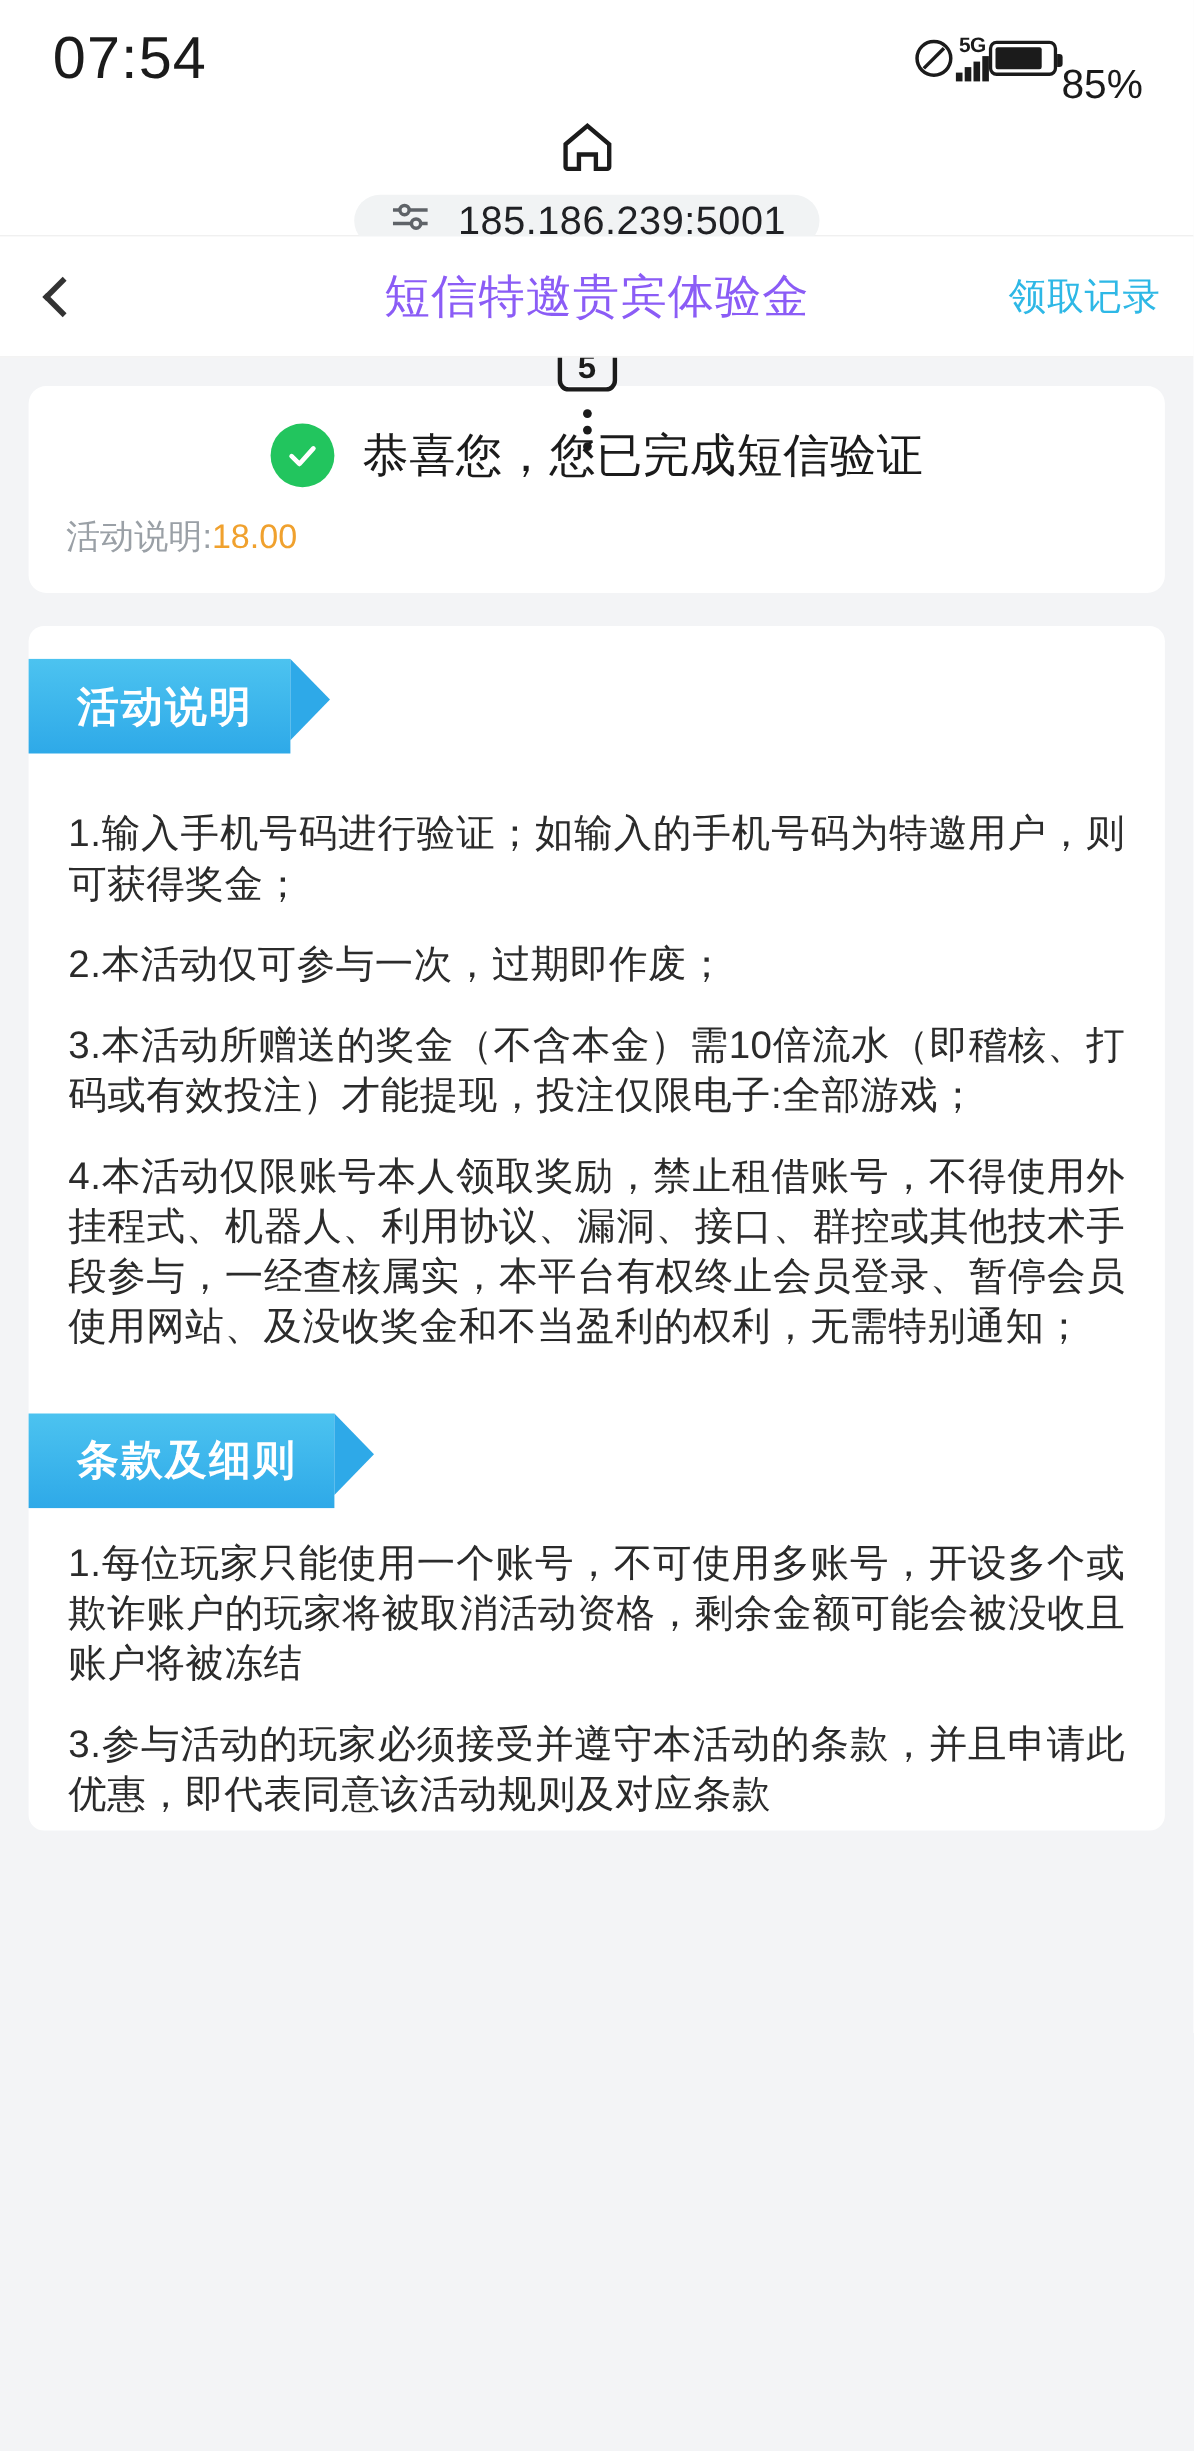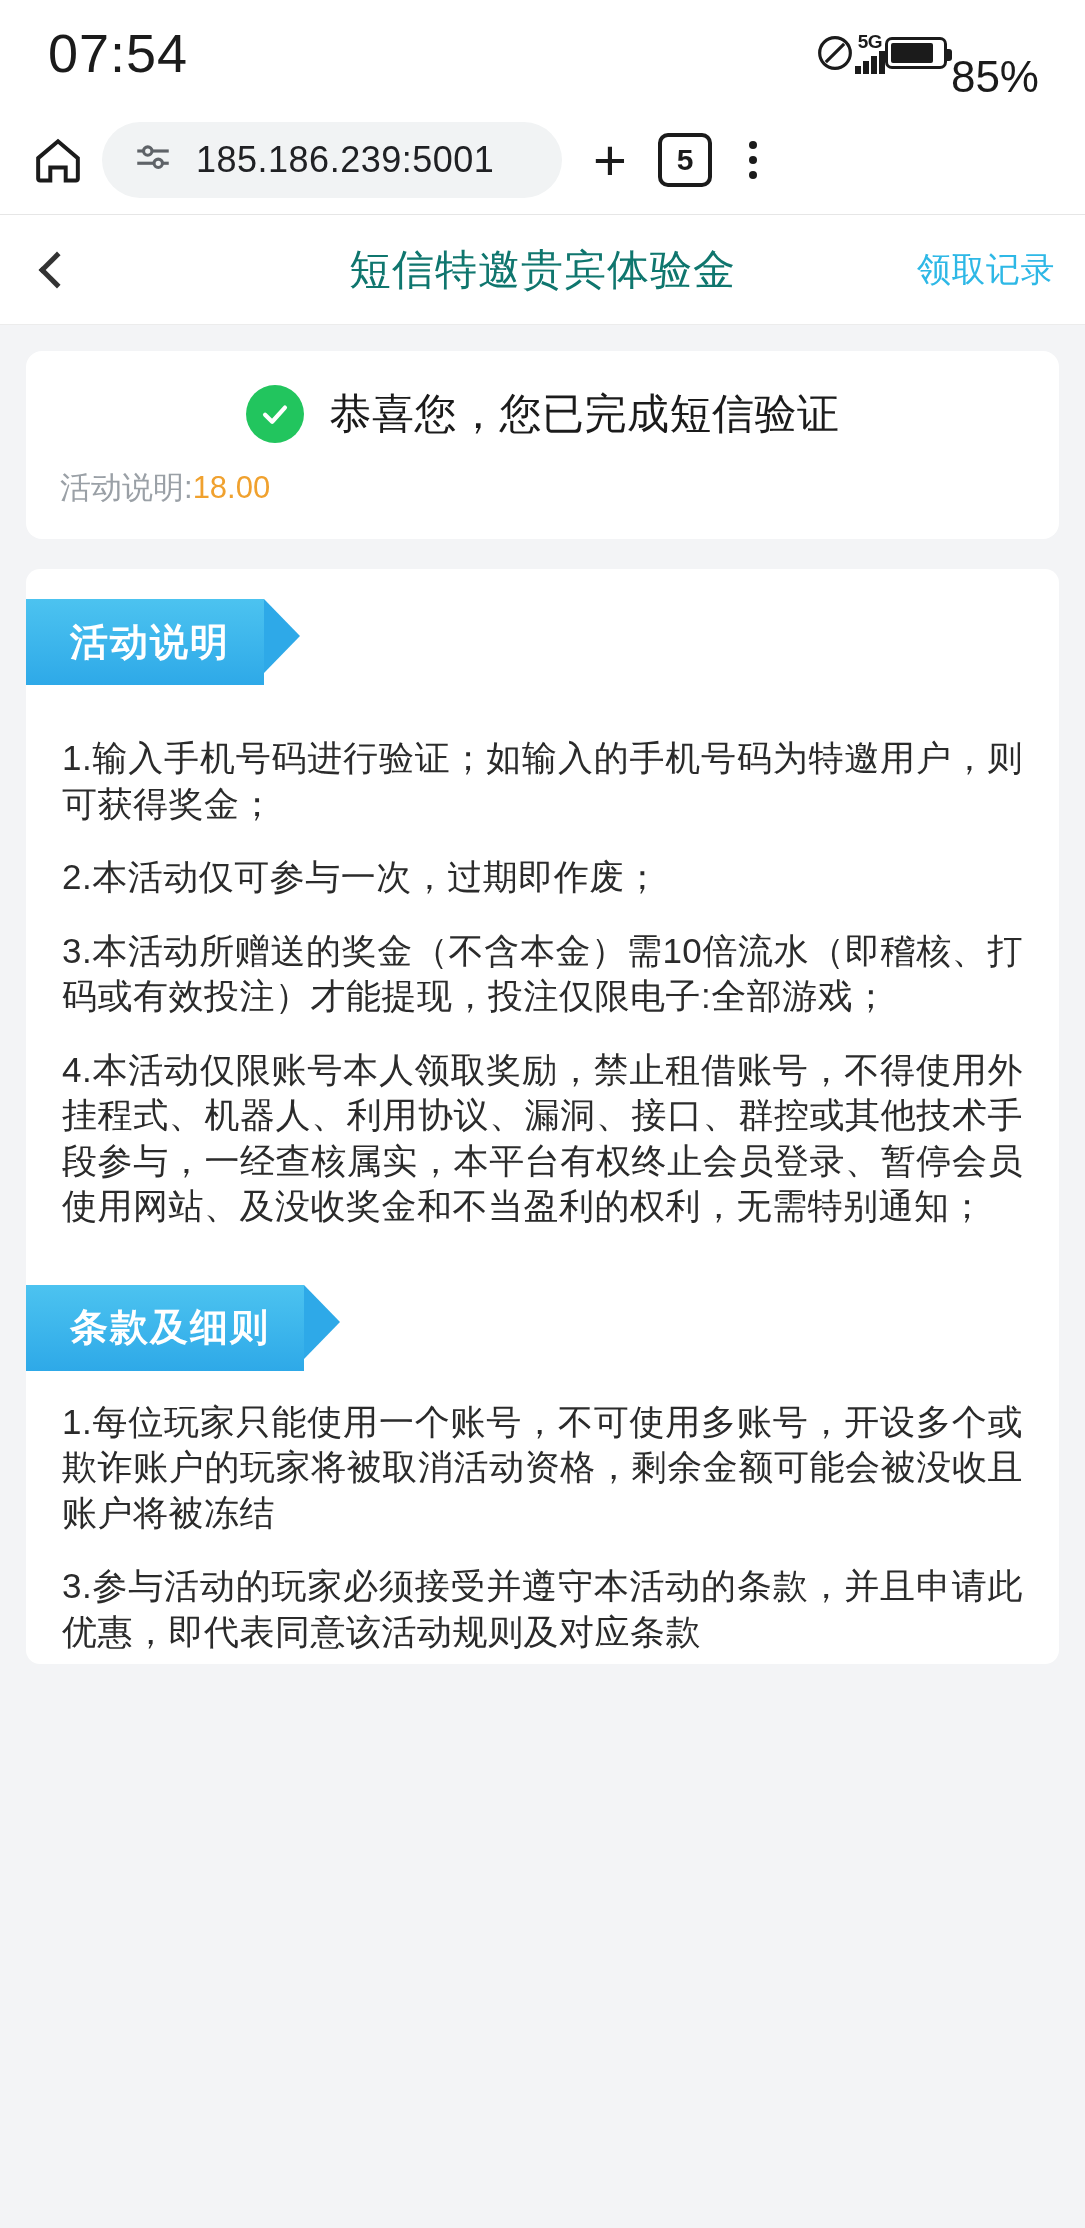--- a/index.html
+++ b/index.html
@@ -41,31 +41,32 @@
   .sig-bars i:nth-child(4){height: 23px;}
   .battery {
     width: 62px; height: 32px; border: 3px solid #1b1b1b; border-radius: 7px;
     position: relative; display: flex; align-items: center; padding: 3px;
   }
   .battery::after {
     content: ""; position: absolute; right: -8px; top: 9px;
     width: 5px; height: 12px; background: #1b1b1b; border-radius: 0 3px 3px 0;
   }
   .battery .fill { background: #1b1b1b; height: 100%; width: 85%; border-radius: 2px;}
-  .battery-pct { font-size: 44px; color: #1b1b1b; margin-left: 4px; font-weight: 400; margin-top: 48px;}
+  .battery-pct { font-size: 37px; color: #1b1b1b; margin-left: 4px; font-weight: 400; margin-top: 48px;}
 
   
   .browser-bar {
     height: 110px;
     background: #ffffff;
     display: flex;
     align-items: center;
     padding: 0 48px 0 30px;
     gap: 16px;
     border-bottom: 1px solid #e6e6e6;
+    flex-direction: column;
   }
   .home-icon { width: 56px; height: 56px; flex: none; }
   .url-pill {
     flex: 1;
     height: 76px;
     background: #f1f3f4;
     border-radius: 38px;
     display: flex;
     align-items: center;
     padding: 0 30px;
@@ -104,21 +105,21 @@
     border-bottom: 1px solid #ececec;
   }
   .back-chevron {
     width: 26px; height: 26px;
     border-left: 5px solid #333; border-bottom: 5px solid #333;
     transform: rotate(45deg);
     margin-left: 8px;
   }
   .page-title {
     position: absolute; left: 0; right: 0; text-align: center;
-    font-size: 42px; color: #0f766e; font-weight: 500; letter-spacing: 1px;
+    font-size: 42px; color: #8b5cf6; font-weight: 500; letter-spacing: 1px;
   }
   .header-action {
     margin-left: auto; font-size: 34px; color: #2eb8e6; position: relative; z-index: 2;
     letter-spacing: 0.5px;
   }
 
   
   .content {
     background: #f3f4f6;
     padding: 26px 26px 0 26px;

